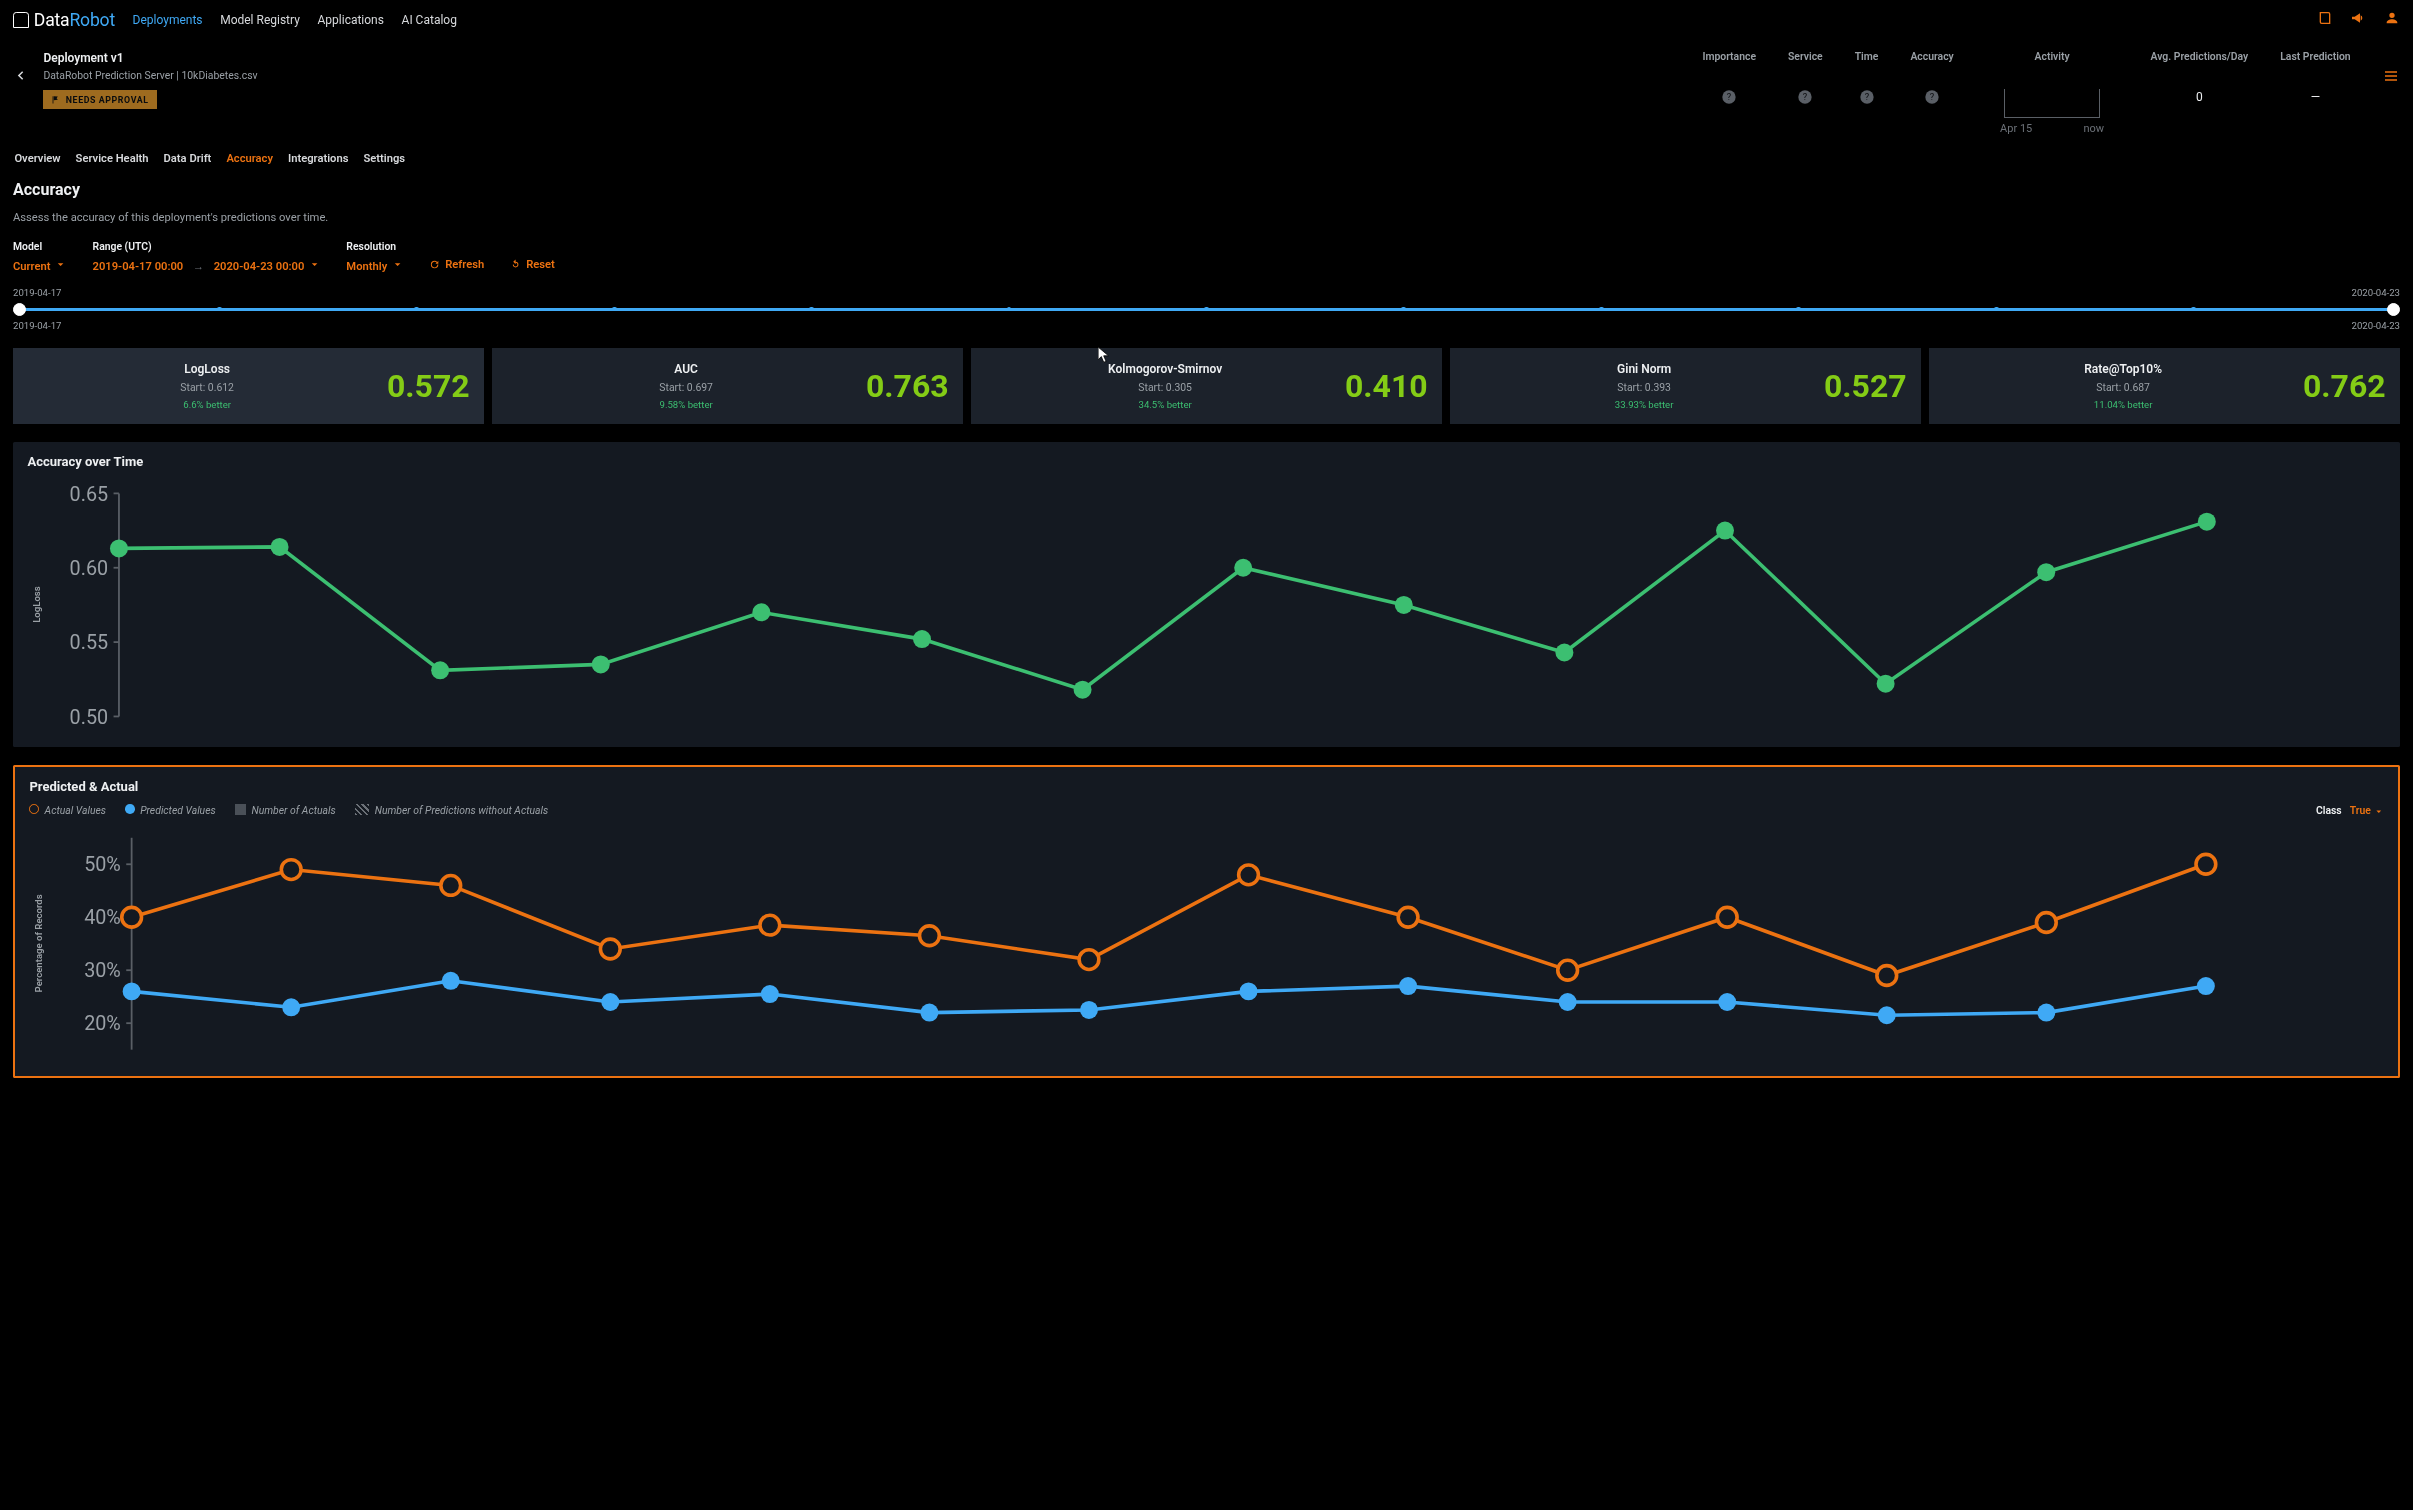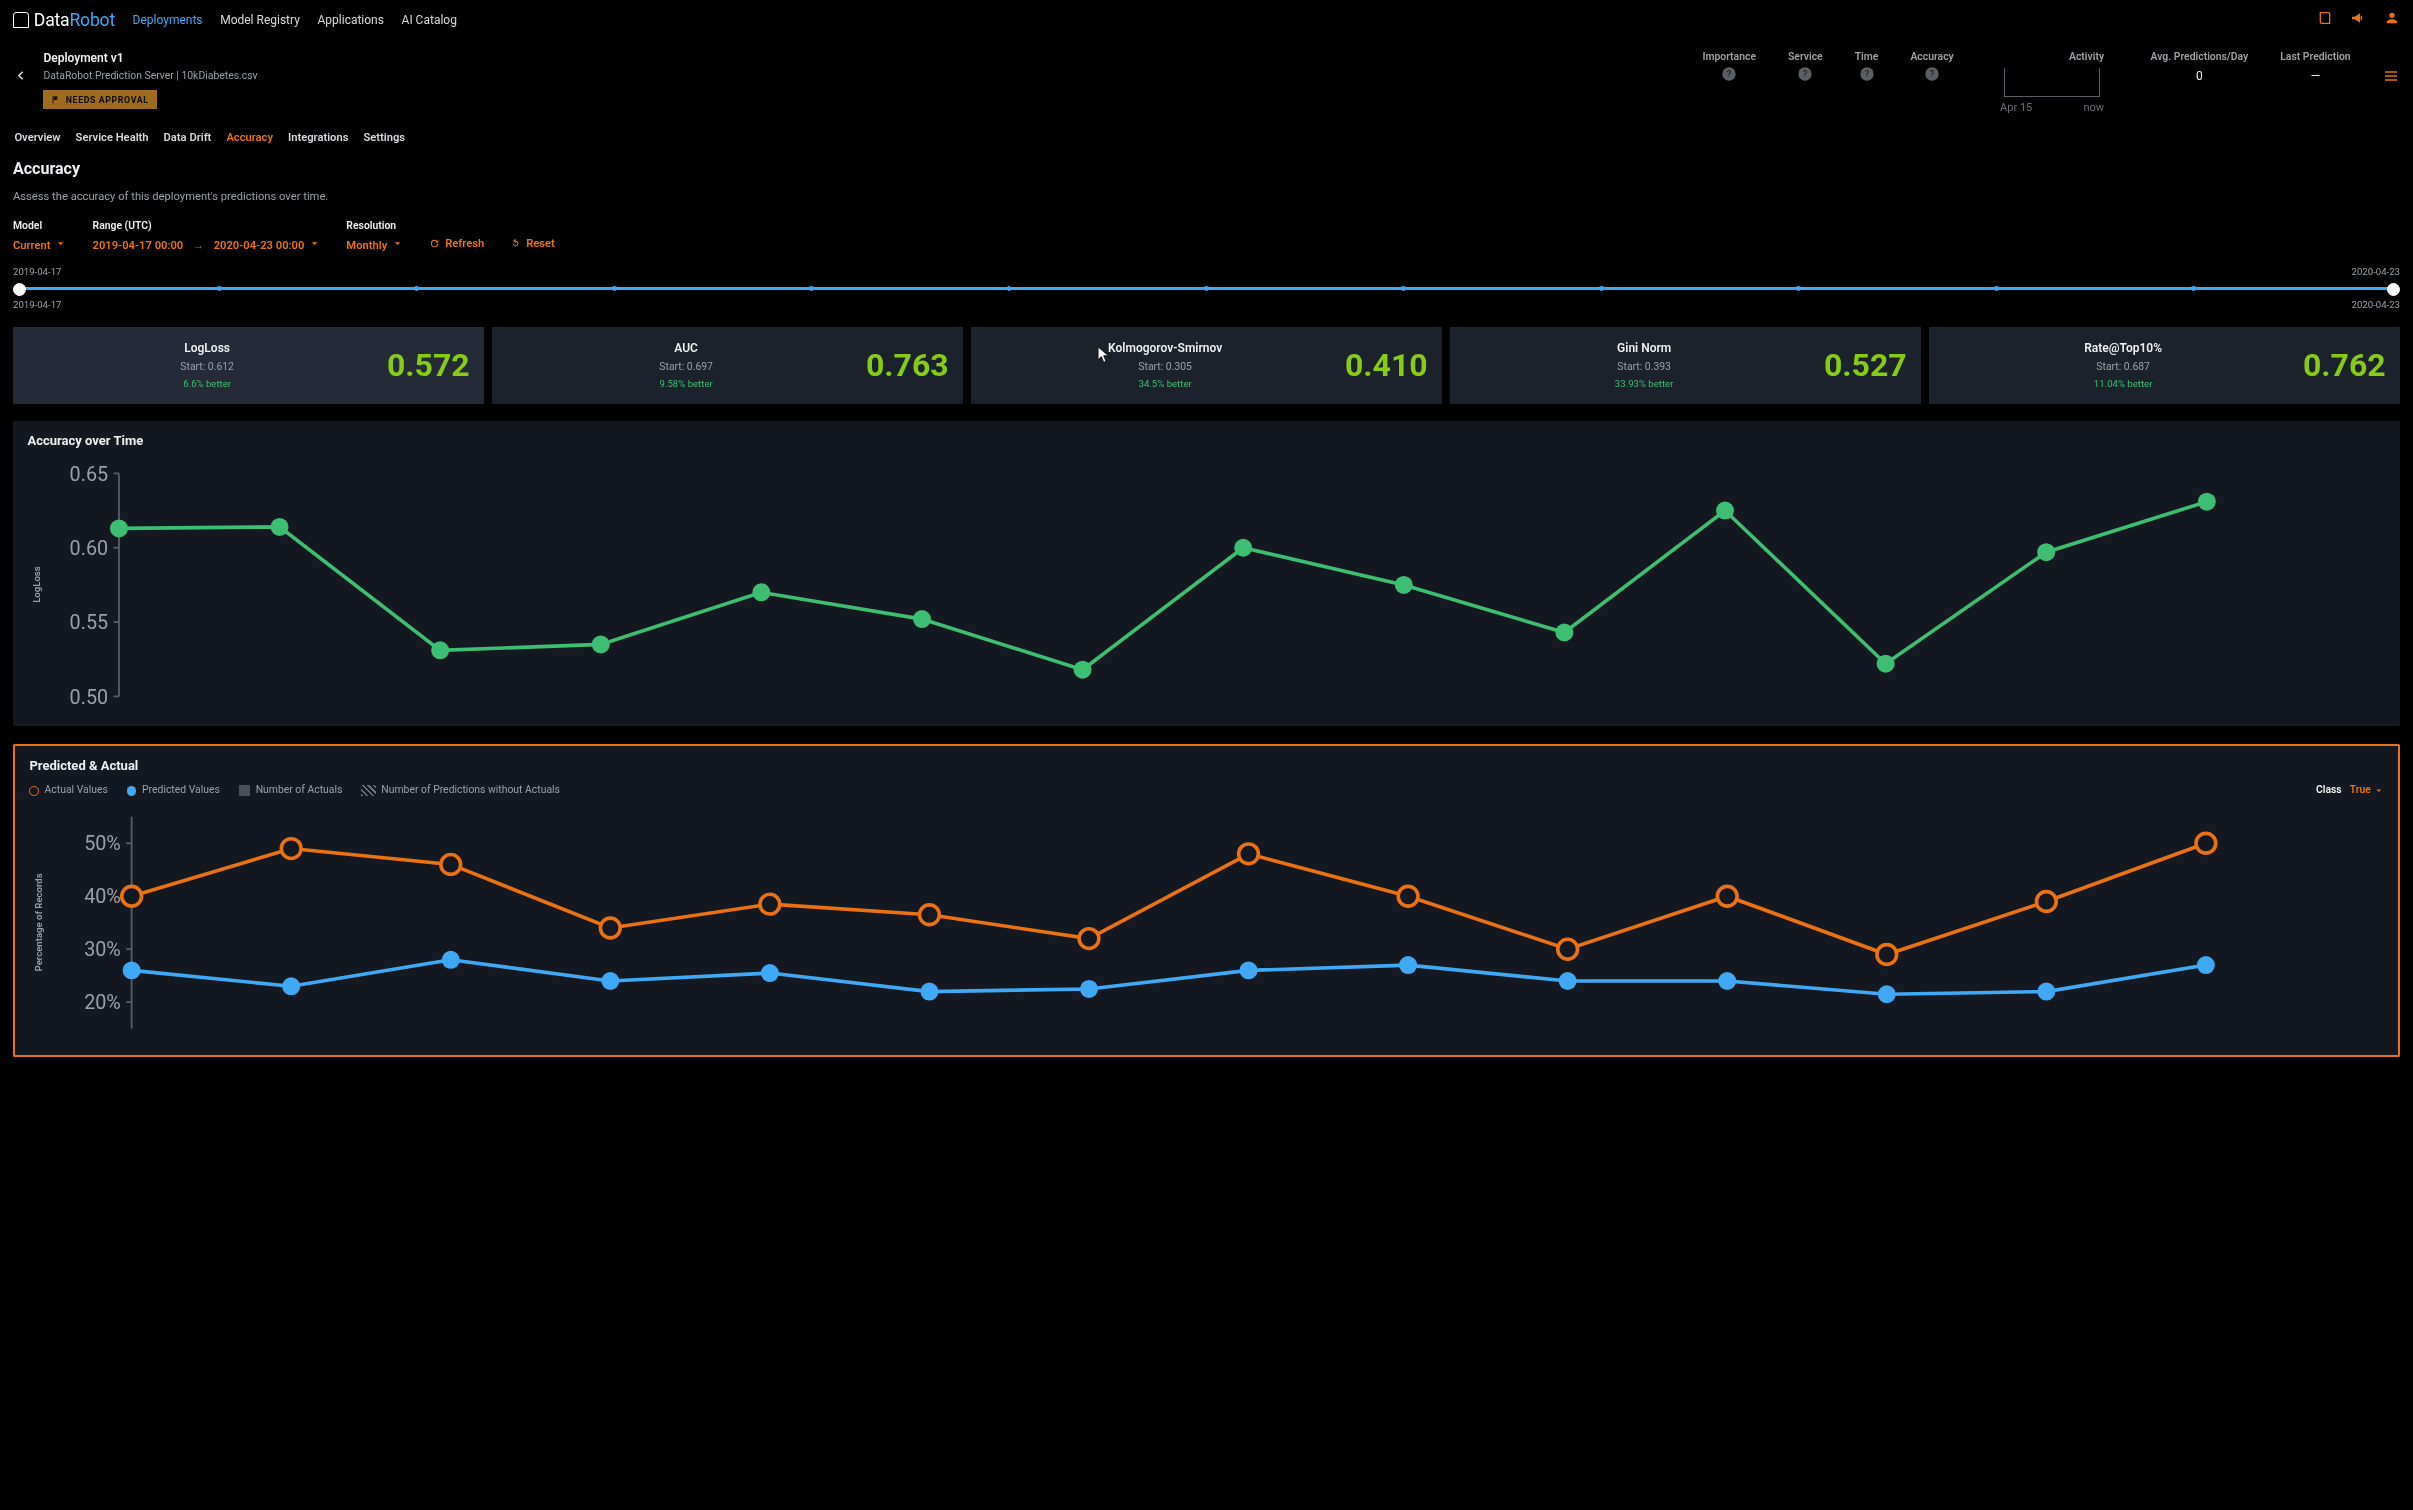--- a/index.html
+++ b/index.html
@@ -64,21 +64,21 @@
     display:inline-flex; align-items:center; gap:4.8px;
     background: var(--tag-bg); color: #0a0c0e;
     font-size: 8.8px; font-weight:700;
     padding: 3.2px 8px; margin-top:6.4px;
     letter-spacing: 0.6px;
   }
   .dep-tag svg { width:9.6px; height:9.6px; fill:#0a0c0e; }
 
   .dep-stats { display:flex; gap:32px; align-items:flex-start; }
   .dep-stat { text-align:center; }
-  .dep-stat-label { font-size:10.4px; color:var(--text-secondary); margin-bottom:1px; font-weight:600;text-align:right; }
+  .dep-stat-label { font-size:10.4px; color:var(--text-secondary); margin-bottom:24px; font-weight:600; }
   .dep-stat-q { width:16px; height:16px; display:inline-block; }
   .dep-stat-q svg { width:16px; height:16px; fill:#5a5f66; }
   .dep-stat-val { font-size:12px; color:#eef0f2; margin-top:3.2px; text-align:center; }
   .activity-box {
     width:96px; height:29px;
     border-left:1.6px solid #5a5f66; border-right:1.6px solid #5a5f66; border-bottom:1.6px solid #5a5f66;
     margin:3.2px auto 3.2px; position:relative;
   }
   .activity-lbls { display:flex; justify-content:space-between; font-size:11px; color:var(--text-muted); width:104px; margin:0 auto; }
 
@@ -122,21 +122,21 @@
   .card-name { font-size:12px; font-weight:600; color:#eef0f2; }
   .card-start { font-size:10.4px; color:var(--text-secondary); margin-top:3.2px; }
   .card-better { font-size:9.6px; color:var(--accent-green); margin-top:2.4px; }
   .card-value { font-size:32px; font-weight:700; color:#84cc16; }
 
   
   .chart-panel { margin-top:17.6px; background:var(--bg-panel); padding:11.2px 14.4px 16px 14.4px; border-radius:1.6px; }
   .chart-panel.highlight { border:2.4px solid var(--accent-orange); }
   .chart-title { font-size:13px; font-weight:700; color:#eef0f2; }
   .chart-legend { display:flex; align-items:center; gap:19px; margin-top:8px; font-size:10.4px; color:var(--text-secondary); }
-  .leg-item { display:flex; align-items:center; gap:5.6px; }
+  .leg-item { display:flex; align-items:flex-start; gap:5.6px;font-style:italic; }
   .leg-dot { width:9.6px; height:9.6px; border-radius:50%; }
   .leg-dot.ring { background:transparent; border:1.6px solid; }
   .leg-sq { width:11.2px; height:11.2px; }
   .leg-hatch { width:14.4px; height:11.2px;
     background: repeating-linear-gradient(45deg,#6b7077 0,#6b7077 1.6px,transparent 1.6px,transparent 4px);
   }
   .chart-legend-right { margin-left:auto; display:flex; align-items:center; gap:8px; }
   .class-lbl { font-weight:600; color:#eef0f2; }
   .class-val { color:var(--accent-orange); font-weight:600; display:flex; align-items:center; gap:3.2px; cursor:pointer; }
 

